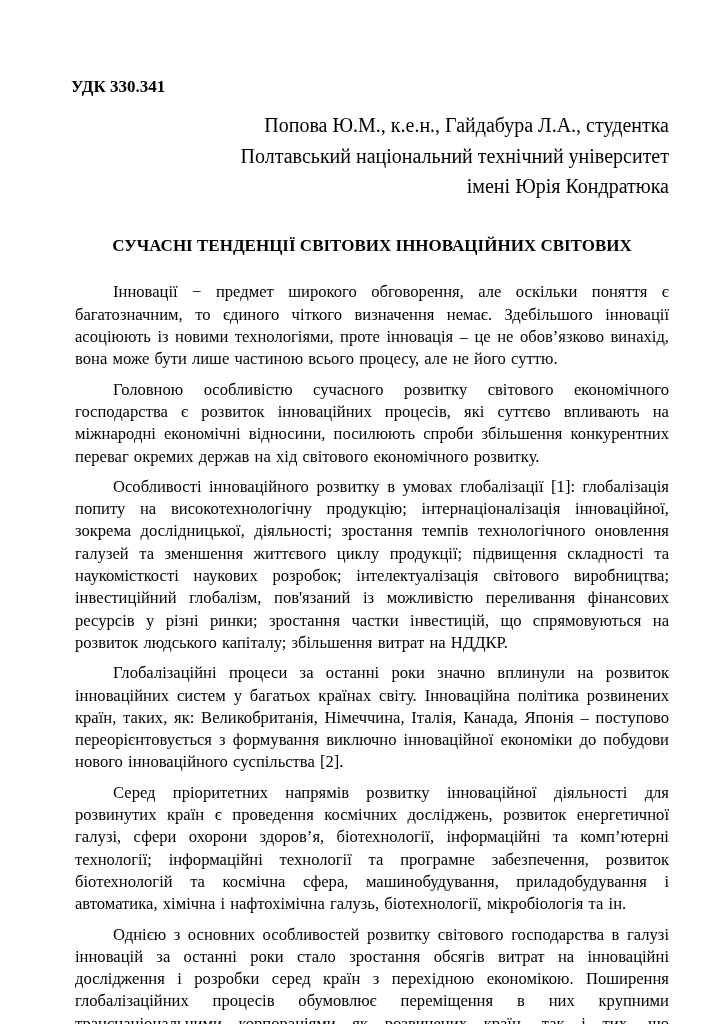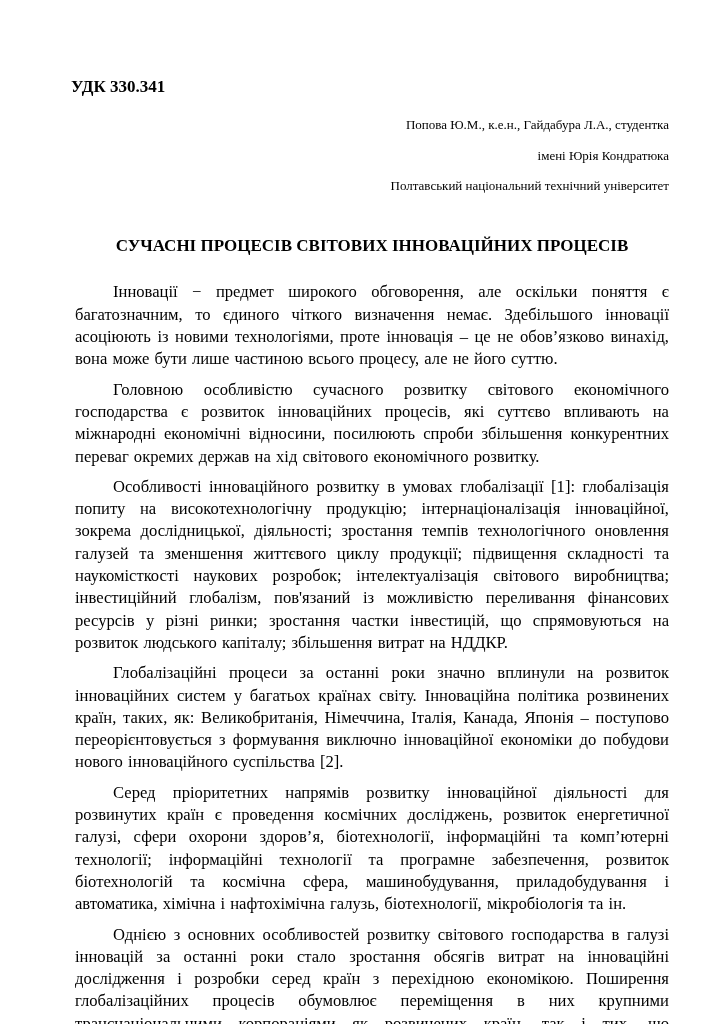--- a/index.html
+++ b/index.html
@@ -23,21 +23,21 @@
   }
   .udc {
     font-size: 17px;
     line-height: 22.3px;
     font-weight: bold;
     text-align: left;
     margin-bottom: 4px;
   }
   .authors {
     text-align: right;
-    font-size: 13px;
+    font-size: 20px;
     line-height: 22.3px;
   }
   .title {
     text-align: center;
     font-weight: bold;
     font-size: 17px;
     line-height: 22.3px;
     margin-top: 26px;
     margin-bottom: 12px;
   }
@@ -52,25 +52,25 @@
 </head>
 <body>
 
 <div class="page">
   <div class="content">
 
     <div class="udc">УДК 330.341</div>
 
     <div class="authors">
       <div>Попова Ю.М., к.е.н., Гайдабура Л.А., студентка</div>
+      <div>Полтавський національний технічний університет</div>
       <div>імені Юрія Кондратюка</div>
-      <div>Полтавський національний технічний університет</div>
     </div>
 
-    <h1 class="title">СУЧАСНІ ПРОЦЕСІВ СВІТОВИХ ІННОВАЦІЙНИХ ПРОЦЕСІВ</h1>
+    <h1 class="title">СУЧАСНІ ТЕНДЕНЦІЇ СВІТОВИХ ІННОВАЦІЙНИХ СВІТОВИХ</h1>
 
     <div class="body-text">
       <p>Інновації − предмет широкого обговорення, але оскільки поняття є багатозначним, то єдиного чіткого визначення немає. Здебільшого інновації асоціюють із новими технологіями, проте інновація – це не обов’язково винахід, вона може бути лише частиною всього процесу, але не його суттю.</p>
       <p>Головною особливістю сучасного розвитку світового економічного господарства є розвиток інноваційних процесів, які суттєво впливають на міжнародні економічні відносини, посилюють спроби збільшення конкурентних переваг окремих держав на хід світового економічного розвитку.</p>
       <p>Особливості інноваційного розвитку в умовах глобалізації [1]: глобалізація попиту на високотехнологічну продукцію; інтернаціоналізація інноваційної, зокрема дослідницької, діяльності; зростання темпів технологічного оновлення галузей та зменшення життєвого циклу продукції; підвищення складності та наукомісткості наукових розробок; інтелектуалізація світового виробництва; інвестиційний глобалізм, пов'язаний із можливістю переливання фінансових ресурсів у різні ринки; зростання частки інвестицій, що спрямовуються на розвиток людського капіталу; збільшення витрат на НДДКР.</p>
       <p>Глобалізаційні процеси за останні роки значно вплинули на розвиток інноваційних систем у багатьох країнах світу. Інноваційна політика розвинених країн, таких, як: Великобританія, Німеччина, Італія, Канада, Японія – поступово переорієнтовується з формування виключно інноваційної економіки до побудови нового інноваційного суспільства [2].</p>
       <p>Серед пріоритетних напрямів розвитку інноваційної діяльності для розвинутих країн є проведення космічних досліджень, розвиток енергетичної галузі, сфери охорони здоров’я, біотехнології, інформаційні та комп’ютерні технології; інформаційні технології та програмне забезпечення, розвиток біотехнологій та космічна сфера, машинобудування, приладобудування і автоматика, хімічна і нафтохімічна галузь, біотехнології, мікробіологія та ін.</p>
       <p>Однією з основних особливостей розвитку світового господарства в галузі інновацій за останні роки стало зростання обсягів витрат на інноваційні дослідження і розробки серед країн з перехідною економікою. Поширення глобалізаційних процесів обумовлює переміщення в них крупними транснаціональними корпораціями як розвинених країн, так і тих, що розвиваються, науково-дослідних лабораторій та інноваційних центрів.</p>
     </div>
 

